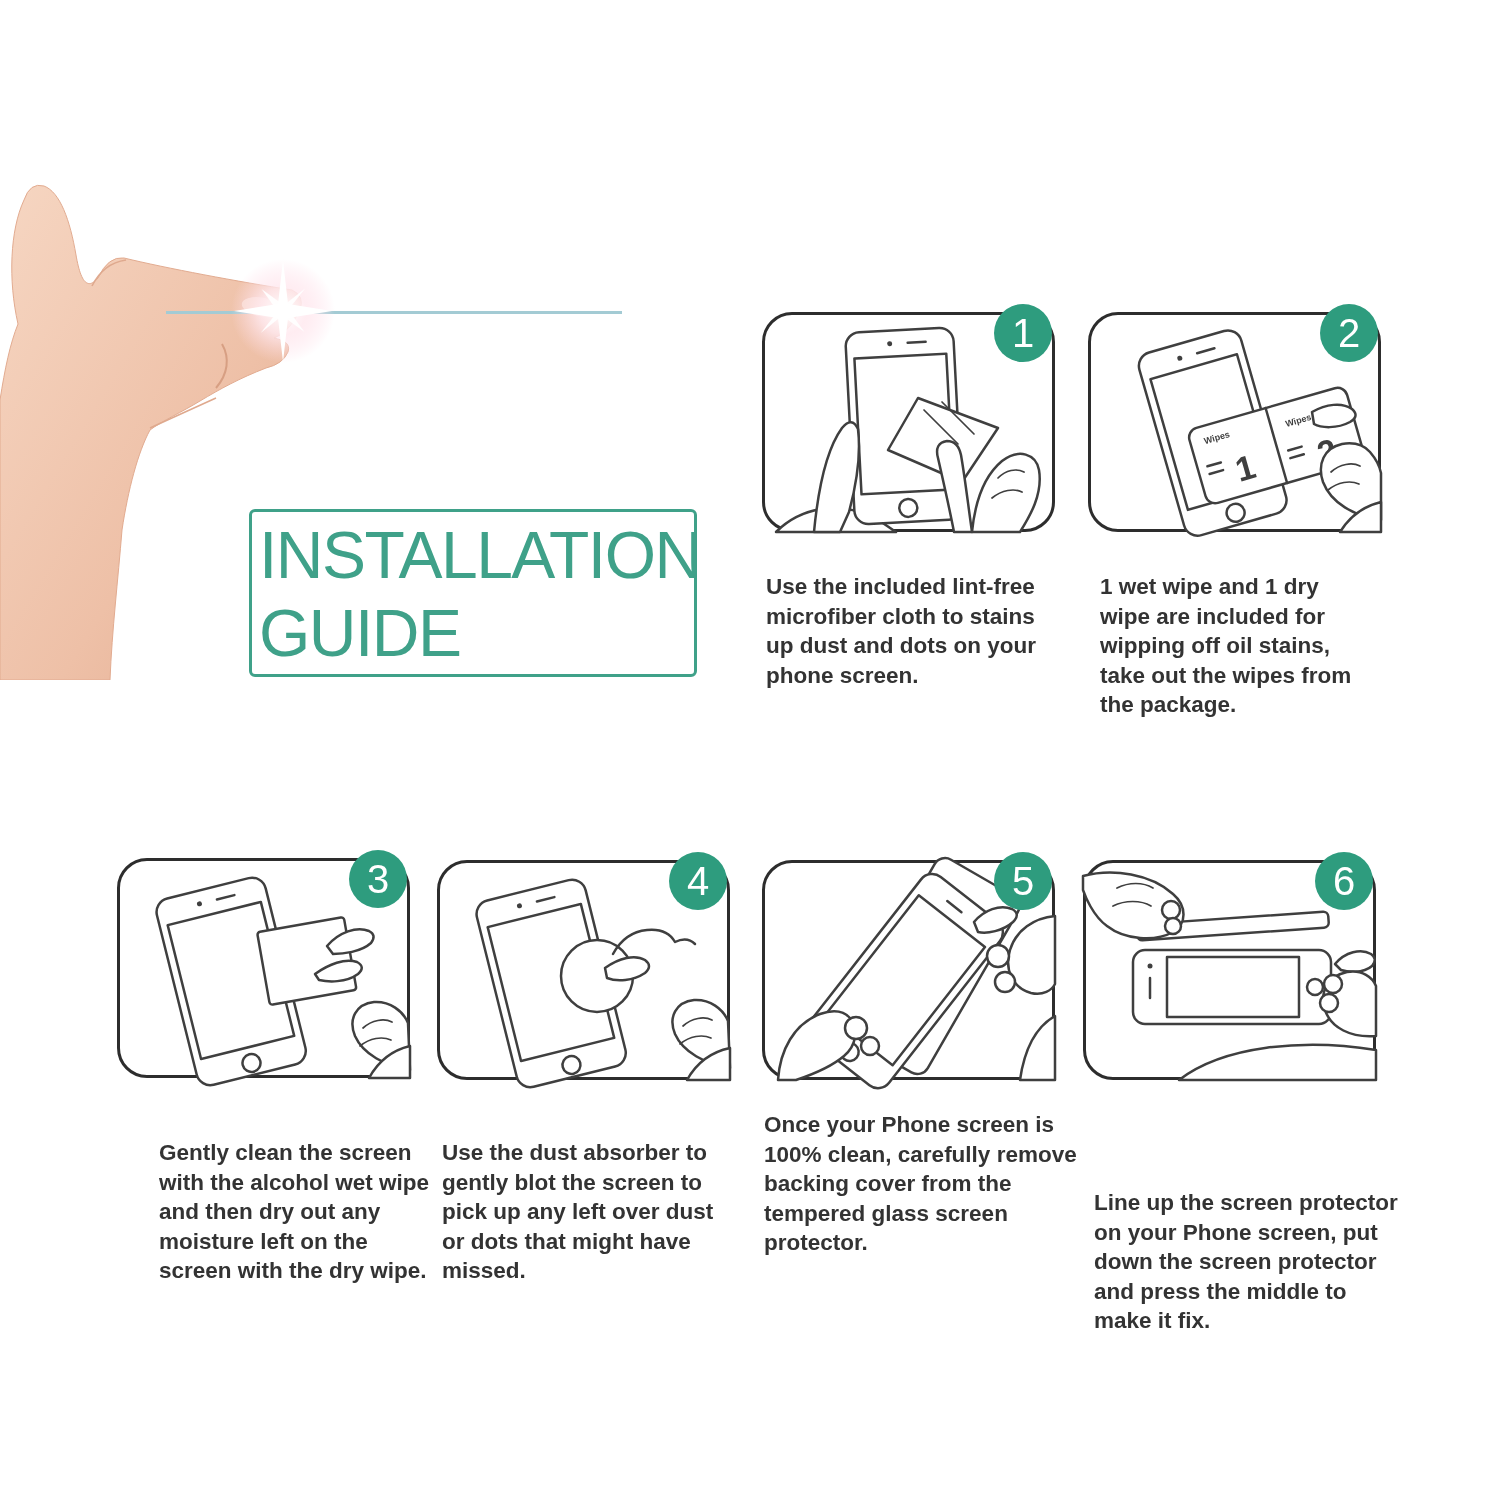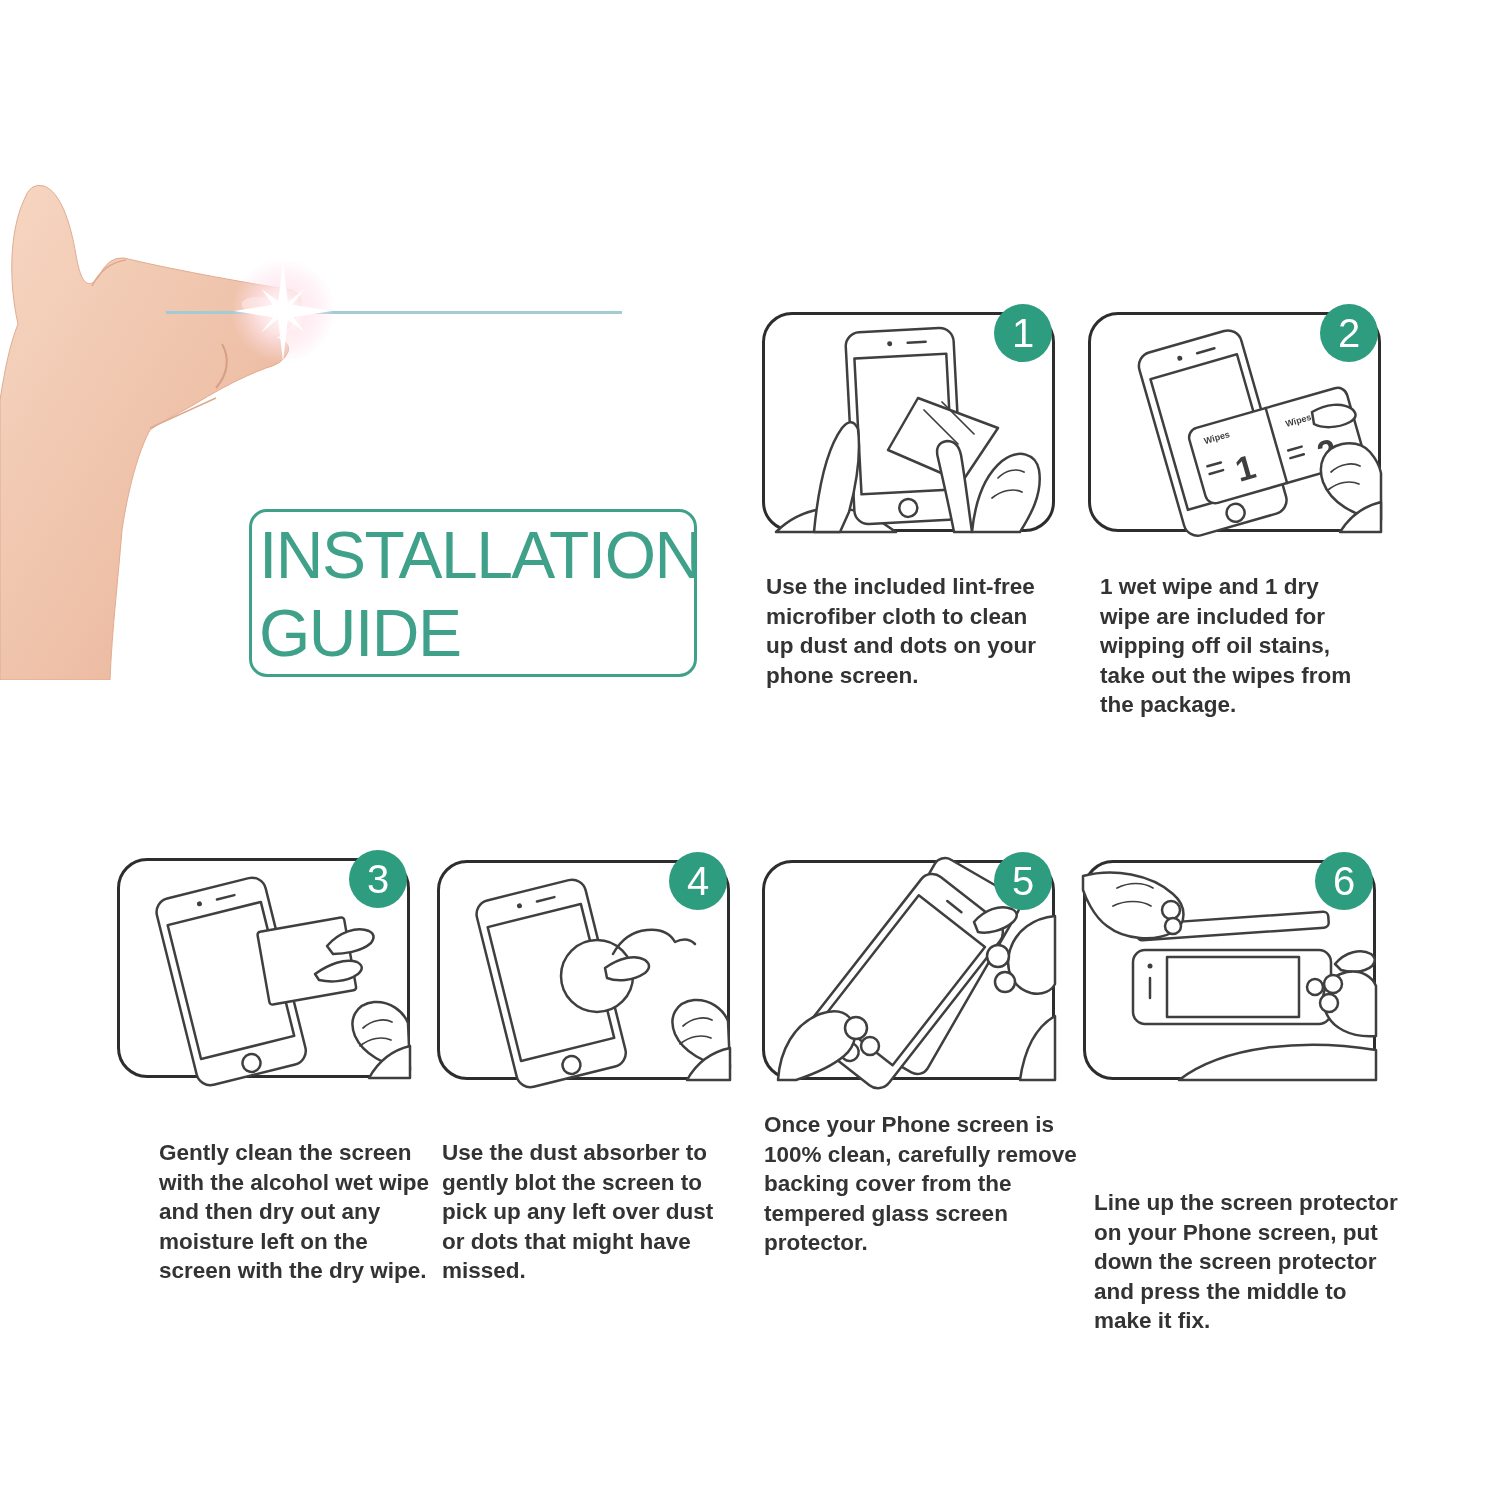--- a/index.html
+++ b/index.html
@@ -5,21 +5,21 @@
   html,body{margin:0;padding:0;background:#fff;}
   #canvas{position:relative;width:1500px;height:1500px;background:#ffffff;overflow:hidden;
           font-family:"Liberation Sans",sans-serif;}
   
   .protector-line{position:absolute;left:166px;top:311px;width:456px;height:3px;
                   background:#a3cbd4;z-index:3;}
   .hero-hand{position:absolute;left:0;top:160px;width:400px;height:520px;z-index:2;}
   .sparkle{position:absolute;left:230px;top:258px;width:106px;height:106px;z-index:4;}
   
   .title-box{position:absolute;left:249px;top:509px;width:448px;height:168px;
-             border:3px solid #3fa189;border-radius:18px;box-sizing:border-box;
+             border:3px solid #3fa189;border-radius:6px;box-sizing:border-box;
              padding:4px 0 0 7px;background:#fff;z-index:1;}
   .title-line{font-size:66px;line-height:78px;color:#3fa189;letter-spacing:-1.5px;
               font-weight:400;white-space:nowrap;}
   
   .step-box{position:absolute;width:293px;height:220px;border:3px solid #2d2d2d;
             border-radius:30px;background:#fff;box-sizing:border-box;}
   .badge{position:absolute;top:-11px;right:0px;width:58px;height:58px;border-radius:50%;
          background:#2e9c7e;color:#ffffff;font-size:40px;font-weight:300;
          display:flex;align-items:center;justify-content:center;z-index:5;}
   .caption{position:absolute;font-size:22.5px;line-height:29.5px;font-weight:bold;
@@ -219,21 +219,21 @@
       <path class="nf thin" d="M34,28 C46,22 60,22 70,28 M30,46 C42,40 58,40 68,46"></path>
       <path d="M252,104 C262,92 278,88 288,94 Q295,99 289,106 C280,114 264,112 258,110 Z"></path>
       <path d="M293,176 C268,178 248,168 242,150 C236,132 245,116 264,112 C279,109 290,118 293,126 Z"></path>
       <circle cx="250" cy="124" r="9"></circle>
       <circle cx="246" cy="143" r="9"></circle>
     </svg>
     <div class="badge">6</div>
   </div>
 
   <div class="caption" style="left:766px;top:572px;">Use the included lint-free
-microfiber cloth to clean
+microfiber cloth to stains
 up dust and dots on your
 phone screen.</div>
   <div class="caption" style="left:1100px;top:572px;">1 wet wipe and 1 dry
 wipe are included for
 wipping off oil stains,
 take out the wipes from
 the package.</div>
   <div class="caption" style="left:122px;top:1138px;margin-left:37px;">Gently clean the screen
 with the alcohol wet wipe
 and then dry out any

